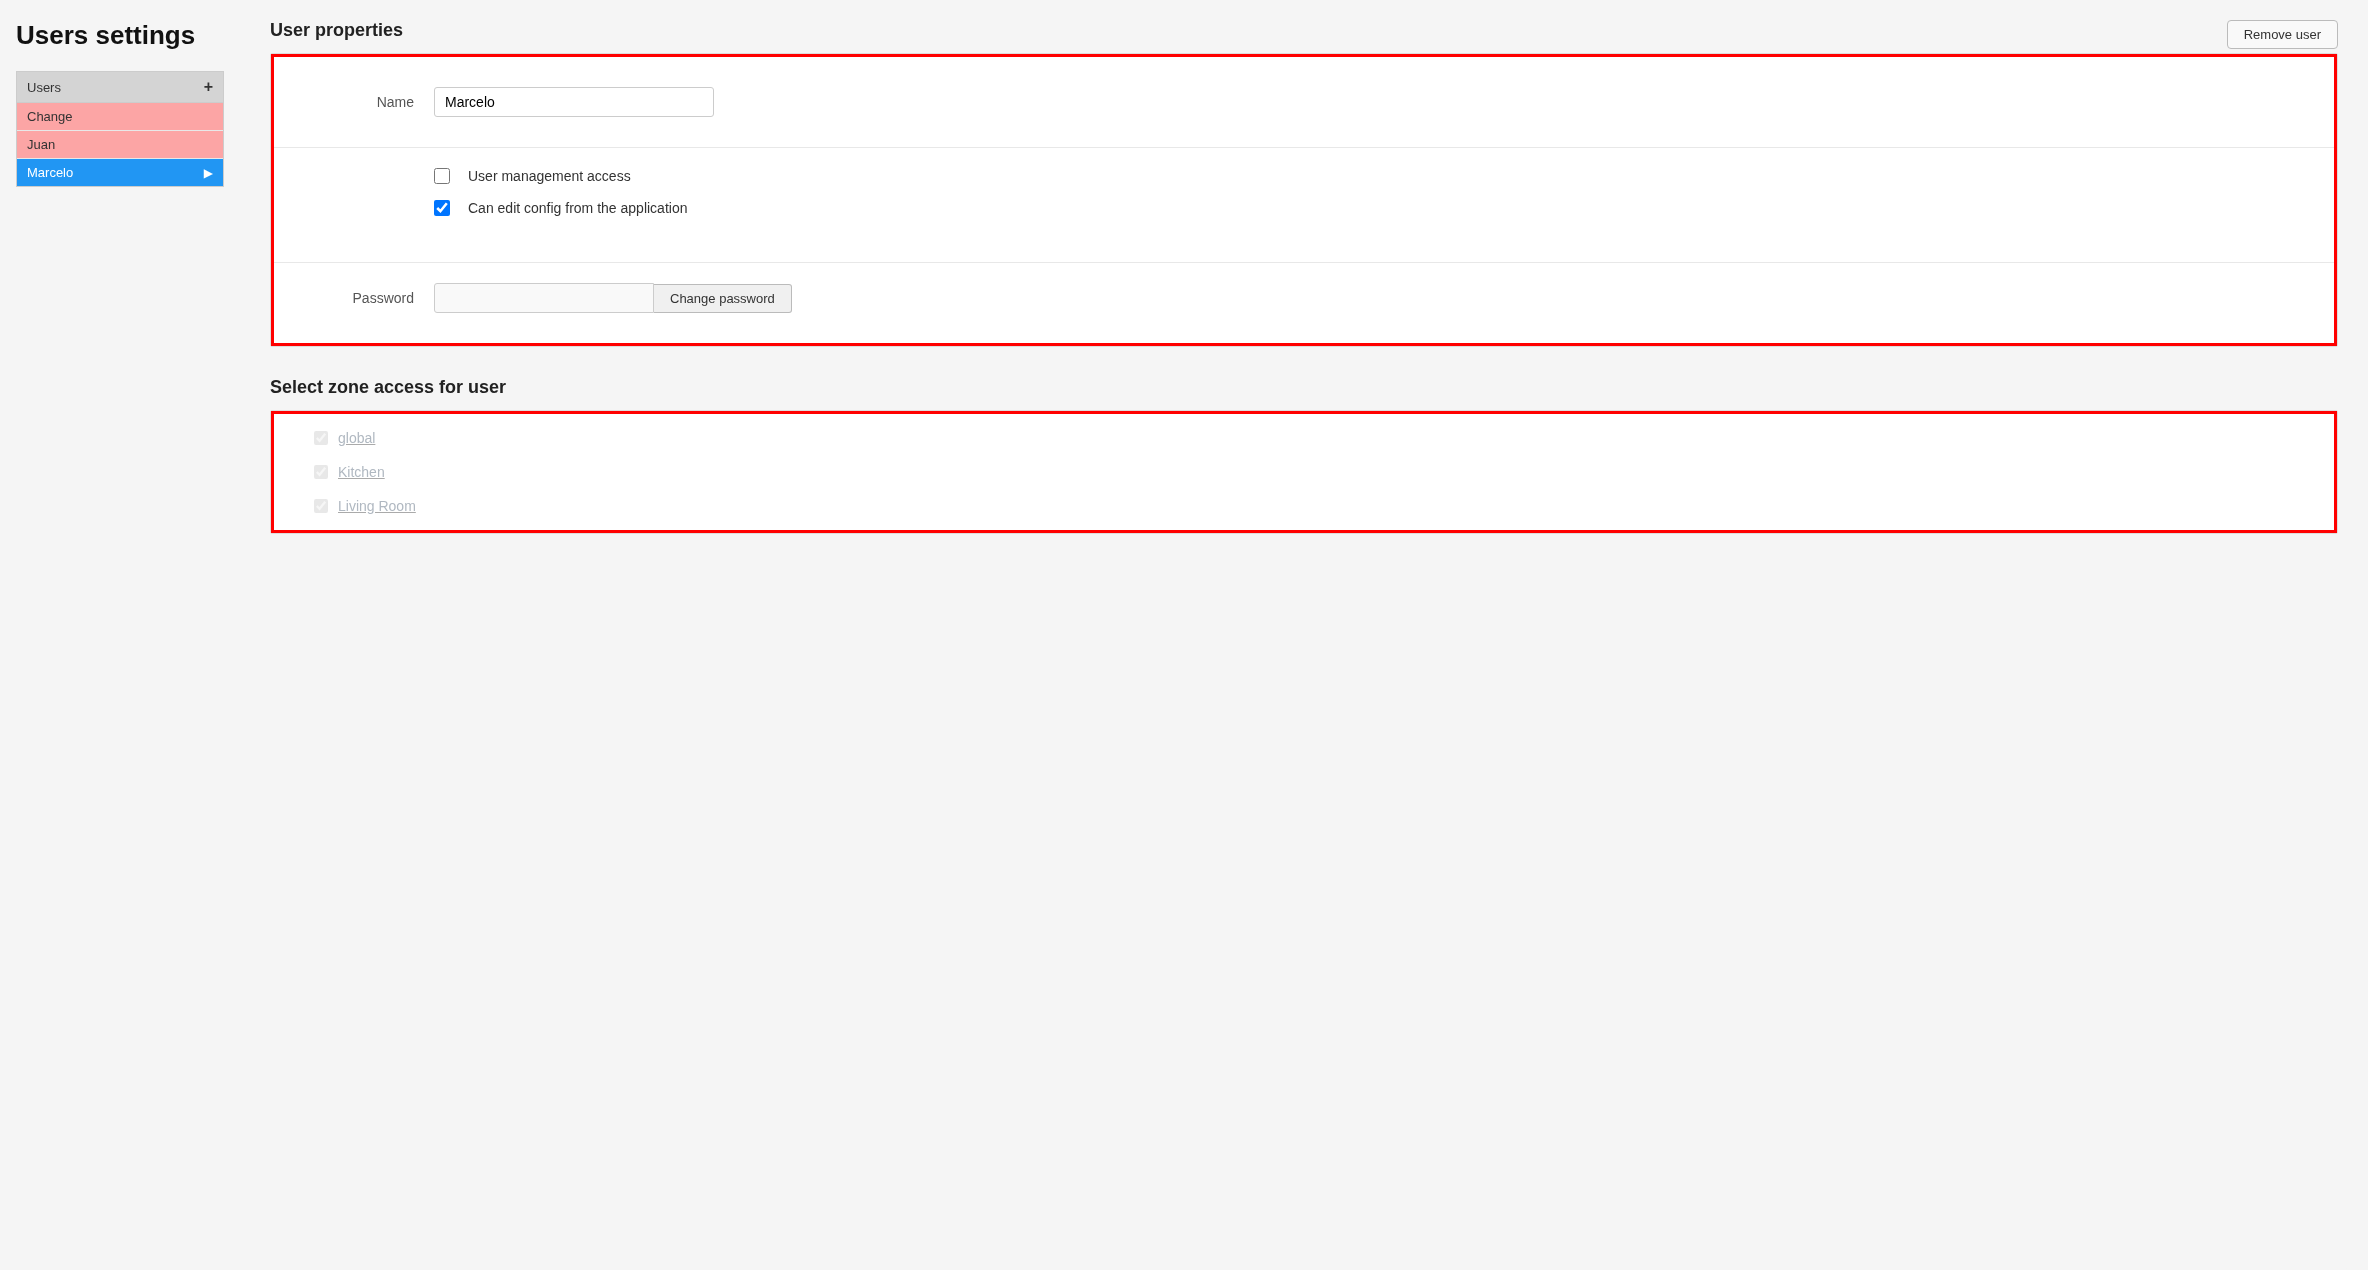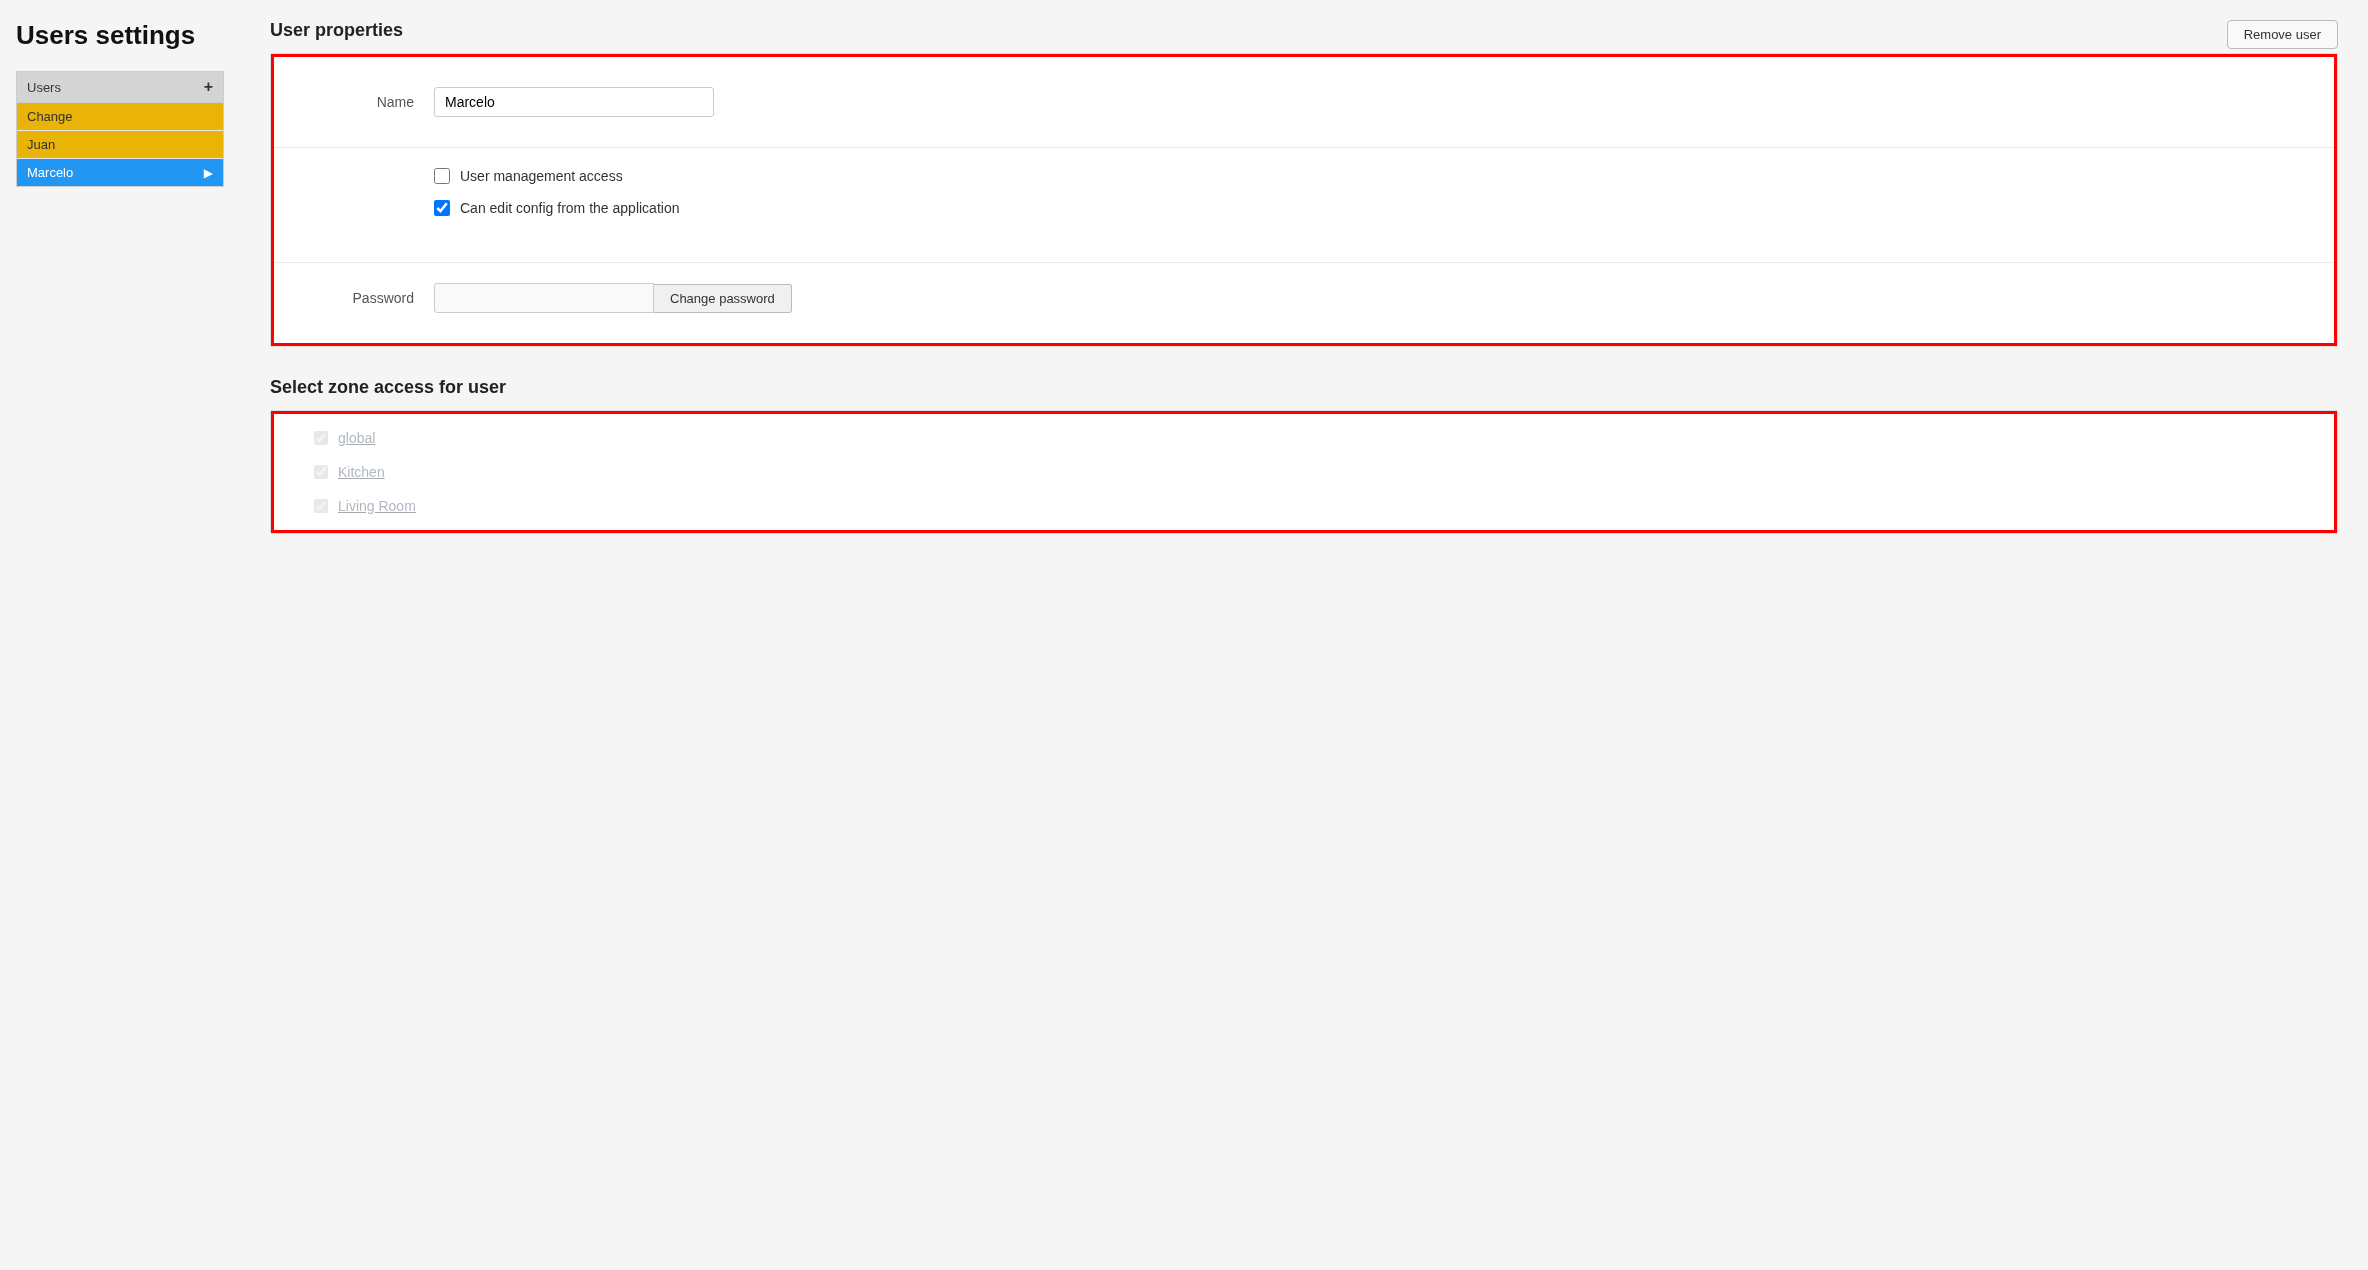--- a/index.html
+++ b/index.html
@@ -23,21 +23,21 @@
       background: #f5f5f5;
     }
     .sidebar-title {
       font-size: 26px;
       font-weight: bold;
       margin-bottom: 20px;
       color: #111;
     }
     .users-list-container {
       border: 1px solid #ccc;
-      background: #eab308;
+      background: #fca5a5;
     }
     .users-list-header {
       display: flex;
       justify-content: space-between;
       align-items: center;
       padding: 6px 10px;
       background: #d4d4d4;
       border-bottom: 1px solid #ccc;
       cursor: pointer;
     }
@@ -137,20 +137,21 @@
       outline: none;
     }
     .checkboxes-section {
       padding: 20px 40px 30px;
     }
     .checkbox-row {
       display: flex;
       align-items: center;
       margin-bottom: 16px;
       padding-left: 120px;
+      gap: 8px;
     }
     .checkbox-row input[type="checkbox"] {
       width: 16px;
       height: 16px;
       margin-right: 10px;
       cursor: pointer;
     }
     .checkbox-label {
       font-size: 14px;
       color: #333;

